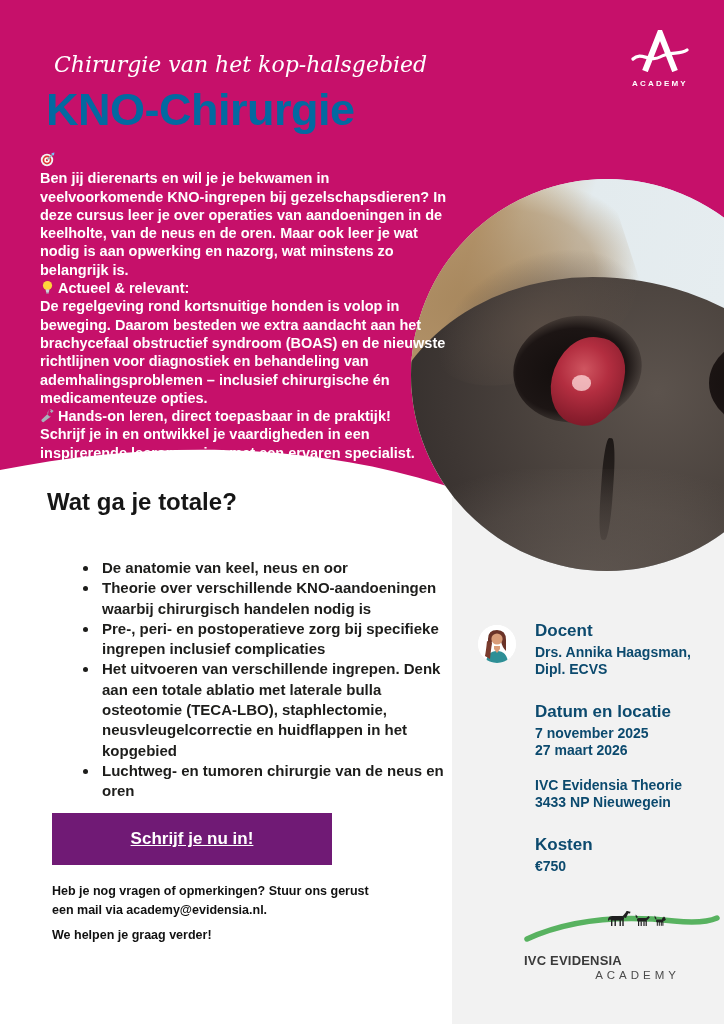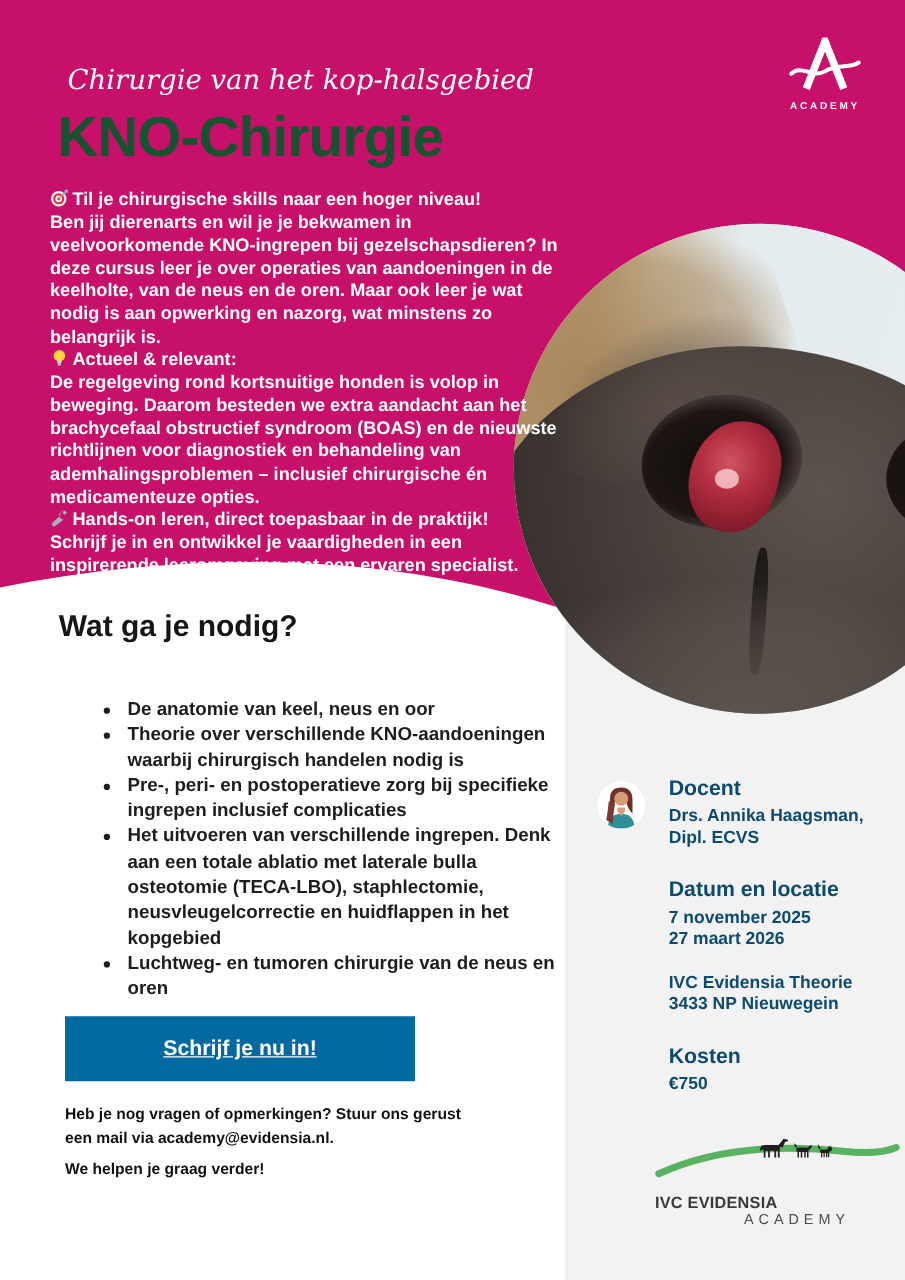--- a/index.html
+++ b/index.html
@@ -33,37 +33,37 @@
   .ph-philtrum { position:absolute; left:48.5%; top:66%; width:3%; height:26%; background:linear-gradient(#1d1816, #332c29); border-radius:40%; transform:rotate(4deg); }
   .ph-fur-bottom { position:absolute; left:0; bottom:-4%; width:100%; height:30%;
     background:radial-gradient(ellipse at 45% 100%, rgba(120,110,102,.55) 0%, rgba(120,110,102,.25) 50%, rgba(120,110,102,0) 75%); }
 
   
   .a-badge { position:absolute; left:628px; top:30px; width:64px; z-index:4; text-align:center; }
   .a-badge-label { color:#fff; font-size:8px; font-weight:700; letter-spacing:2.2px; margin-top:3px; }
 
   .tagline { position:absolute; left:54px; top:52px; z-index:4; color:#fff;
     font-family:"DejaVu Serif", serif; font-style:italic; font-size:22px; }
-  .title { position:absolute; left:46px; top:84px; z-index:4; margin:0; color:#14532d;
+  .title { position:absolute; left:46px; top:84px; z-index:4; margin:0; color:#0369a1;
     font-size:45px; font-weight:700; letter-spacing:-0.5px; }
 
   .intro { position:absolute; left:40px; top:151px; width:414px; z-index:4; color:#fff;
     font-size:14.5px; font-weight:600; line-height:18.3px; }
   .intro p { margin:0; }
   .ico { display:inline-block; width:15px; height:15px; vertical-align:-2px; margin-right:3px; }
 
   .learn-title { position:absolute; left:47px; top:488px; z-index:4; margin:0; color:#161616;
     font-size:24px; font-weight:700; }
   .bullets { position:absolute; left:52px; top:546px; width:392px; z-index:4; margin:12px; padding:0; list-style:none;
     color:#1d1d1b; font-size:15px; font-weight:700; line-height:20.3px; }
   .bullets li { position:relative; padding-left:38px; }
   .bullets li::before { content:""; position:absolute; left:19px; top:8px; width:5px; height:5px; border-radius:50%; background:#1d1d1b; }
 
   .cta { position:absolute; left:52px; top:813px; width:280px; height:52px; z-index:4;
-    background:#0369a1; color:#fff; display:flex; align-items:center; justify-content:center;
+    background:#701a75; color:#fff; display:flex; align-items:center; justify-content:center;
     font-size:17px; font-weight:600; text-decoration:underline; cursor:pointer; border:none; }
 
   .contact-q { position:absolute; left:52px; top:882px; width:318px; z-index:4; margin:0;
     color:#111; font-size:12.5px; font-weight:700; line-height:1.5; }
   .contact-c { position:absolute; left:52px; top:928px; width:318px; z-index:4; margin:0;
     color:#111; font-size:12.5px; font-weight:700; }
 
   
   .avatar { position:absolute; left:478px; top:625px; width:38px; height:38px; border-radius:50%; overflow:hidden; z-index:4; background:#fff; }
   .side-col { position:absolute; left:535px; top:620px; width:180px; z-index:4; color:#0c4a6e; }
@@ -116,21 +116,21 @@
     <p>
       <span class="ico">
         <svg width="15" height="15" viewBox="0 0 15 15">
           <circle cx="7" cy="8" r="6.2" fill="#f1f3f5"></circle>
           <circle cx="7" cy="8" r="4.4" fill="#e03131"></circle>
           <circle cx="7" cy="8" r="2.7" fill="#ffffff"></circle>
           <circle cx="7" cy="8" r="1.2" fill="#e03131"></circle>
           <path d="M7 8 L13 2" stroke="#9aa5ad" stroke-width="1.4"></path>
           <path d="M11.2 1.2 L14.5 0.5 L13.8 3.8 Z" fill="#74c0fc"></path>
         </svg>
-      </span><span>Til je chirurgische skills naar een hoger niveau!</span>
+      </span>
     </p>
     <p>Ben jij dierenarts en wil je je bekwamen in veelvoorkomende KNO-ingrepen bij gezelschapsdieren? In deze cursus leer je over operaties van aandoeningen in de keelholte, van de neus en de oren. Maar ook leer je wat nodig is aan opwerking en nazorg, wat minstens zo belangrijk is.</p>
     <p>
       <span class="ico">
         <svg width="15" height="15" viewBox="0 0 15 15">
           <circle cx="7.5" cy="5.6" r="4.6" fill="#ffd43b"></circle>
           <path d="M5.6 9.5 L9.4 9.5 L8.9 12 L6.1 12 Z" fill="#ced4da"></path>
           <rect x="6.1" y="12" width="2.8" height="1.6" rx="0.6" fill="#adb5bd"></rect>
         </svg>
       </span><span>Actueel &amp; relevant:</span>
@@ -139,21 +139,21 @@
     <p>
       <span class="ico">
         <svg width="15" height="15" viewBox="0 0 15 15">
           <path d="M13.6 3.1 A3.4 3.4 0 1 0 11 8.5 L4.4 13.6 A1.6 1.6 0 1 1 2 11.2 L8.4 5.2 A3.4 3.4 0 0 1 11.8 1 L10 3.4 L11.6 5 Z" fill="#a7b1ba"></path>
         </svg>
       </span><span>Hands-on leren, direct toepasbaar in de praktijk!</span>
     </p>
     <p>Schrijf je in en ontwikkel je vaardigheden in een inspirerende leeromgeving met een ervaren specialist.</p>
   </div>
 
-  <h2 class="learn-title">Wat ga je nodig?</h2>
+  <h2 class="learn-title">Wat ga je totale?</h2>
   <ul class="bullets">
     <li>De anatomie van keel, neus en oor</li>
     <li>Theorie over verschillende KNO-aandoeningen waarbij chirurgisch handelen nodig is</li>
     <li>Pre-, peri- en postoperatieve zorg bij specifieke ingrepen inclusief complicaties</li>
     <li>Het uitvoeren van verschillende ingrepen. Denk aan een totale ablatio met laterale bulla osteotomie (TECA-LBO), staphlectomie, neusvleugelcorrectie en huidflappen in het kopgebied</li>
     <li>Luchtweg- en tumoren chirurgie van de neus en oren</li>
   </ul>
 
   <a class="cta">Schrijf je nu in!</a>
 

